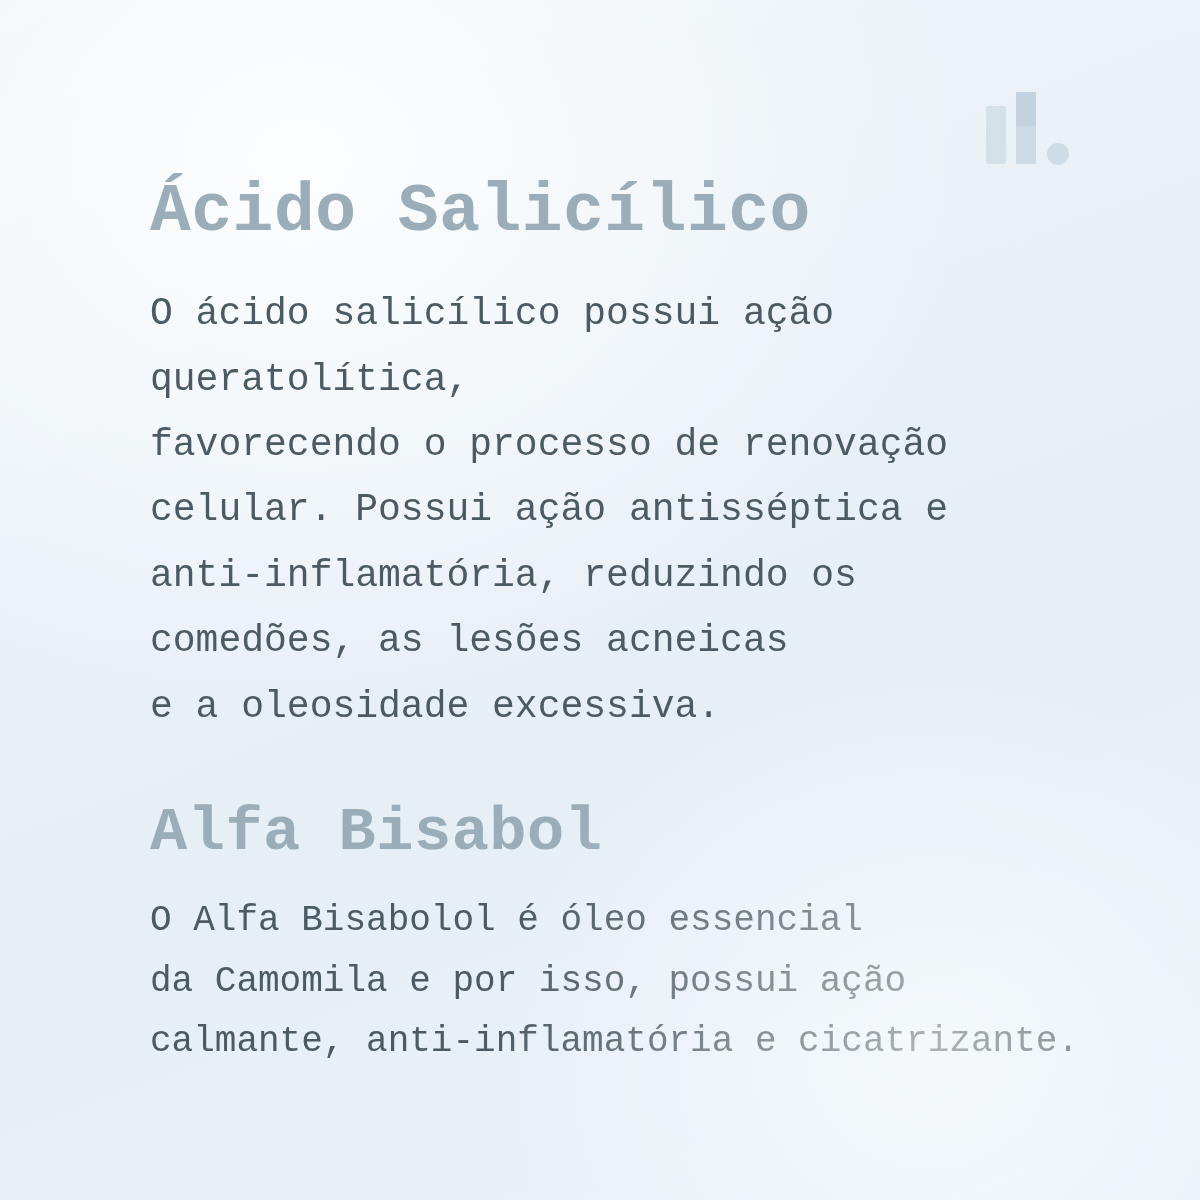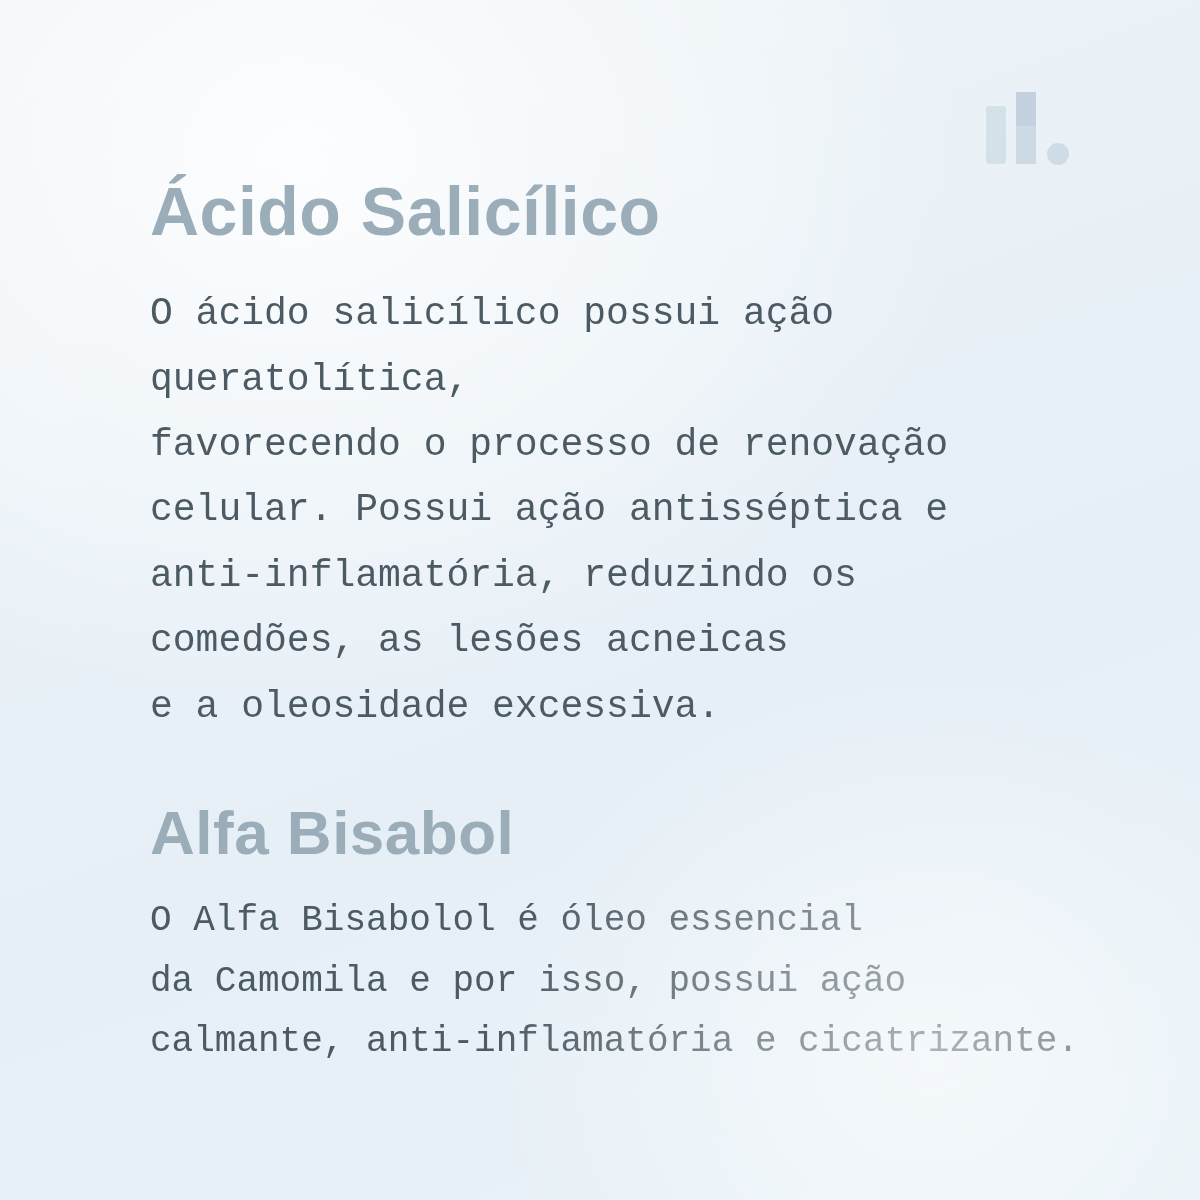--- a/index.html
+++ b/index.html
@@ -57,21 +57,21 @@
   .section {
     position: absolute;
     left: 150px;
     right: 80px;
   }
 
   .section-1 { top: 176px; }
   .section-2 { top: 800px; }
 
   .heading {
-    font-family: Liberation Sans, sans-serif;
+    font-family: Liberation Mono, monospace;
     font-weight: 700;
     color: #9aadb8;
     letter-spacing: 0.5px;
     margin: 0;
     line-height: 1.05;
   }
   .heading-1 { font-size: 68px; }
   .heading-2 { font-size: 62px; }
 
   .body-text {

